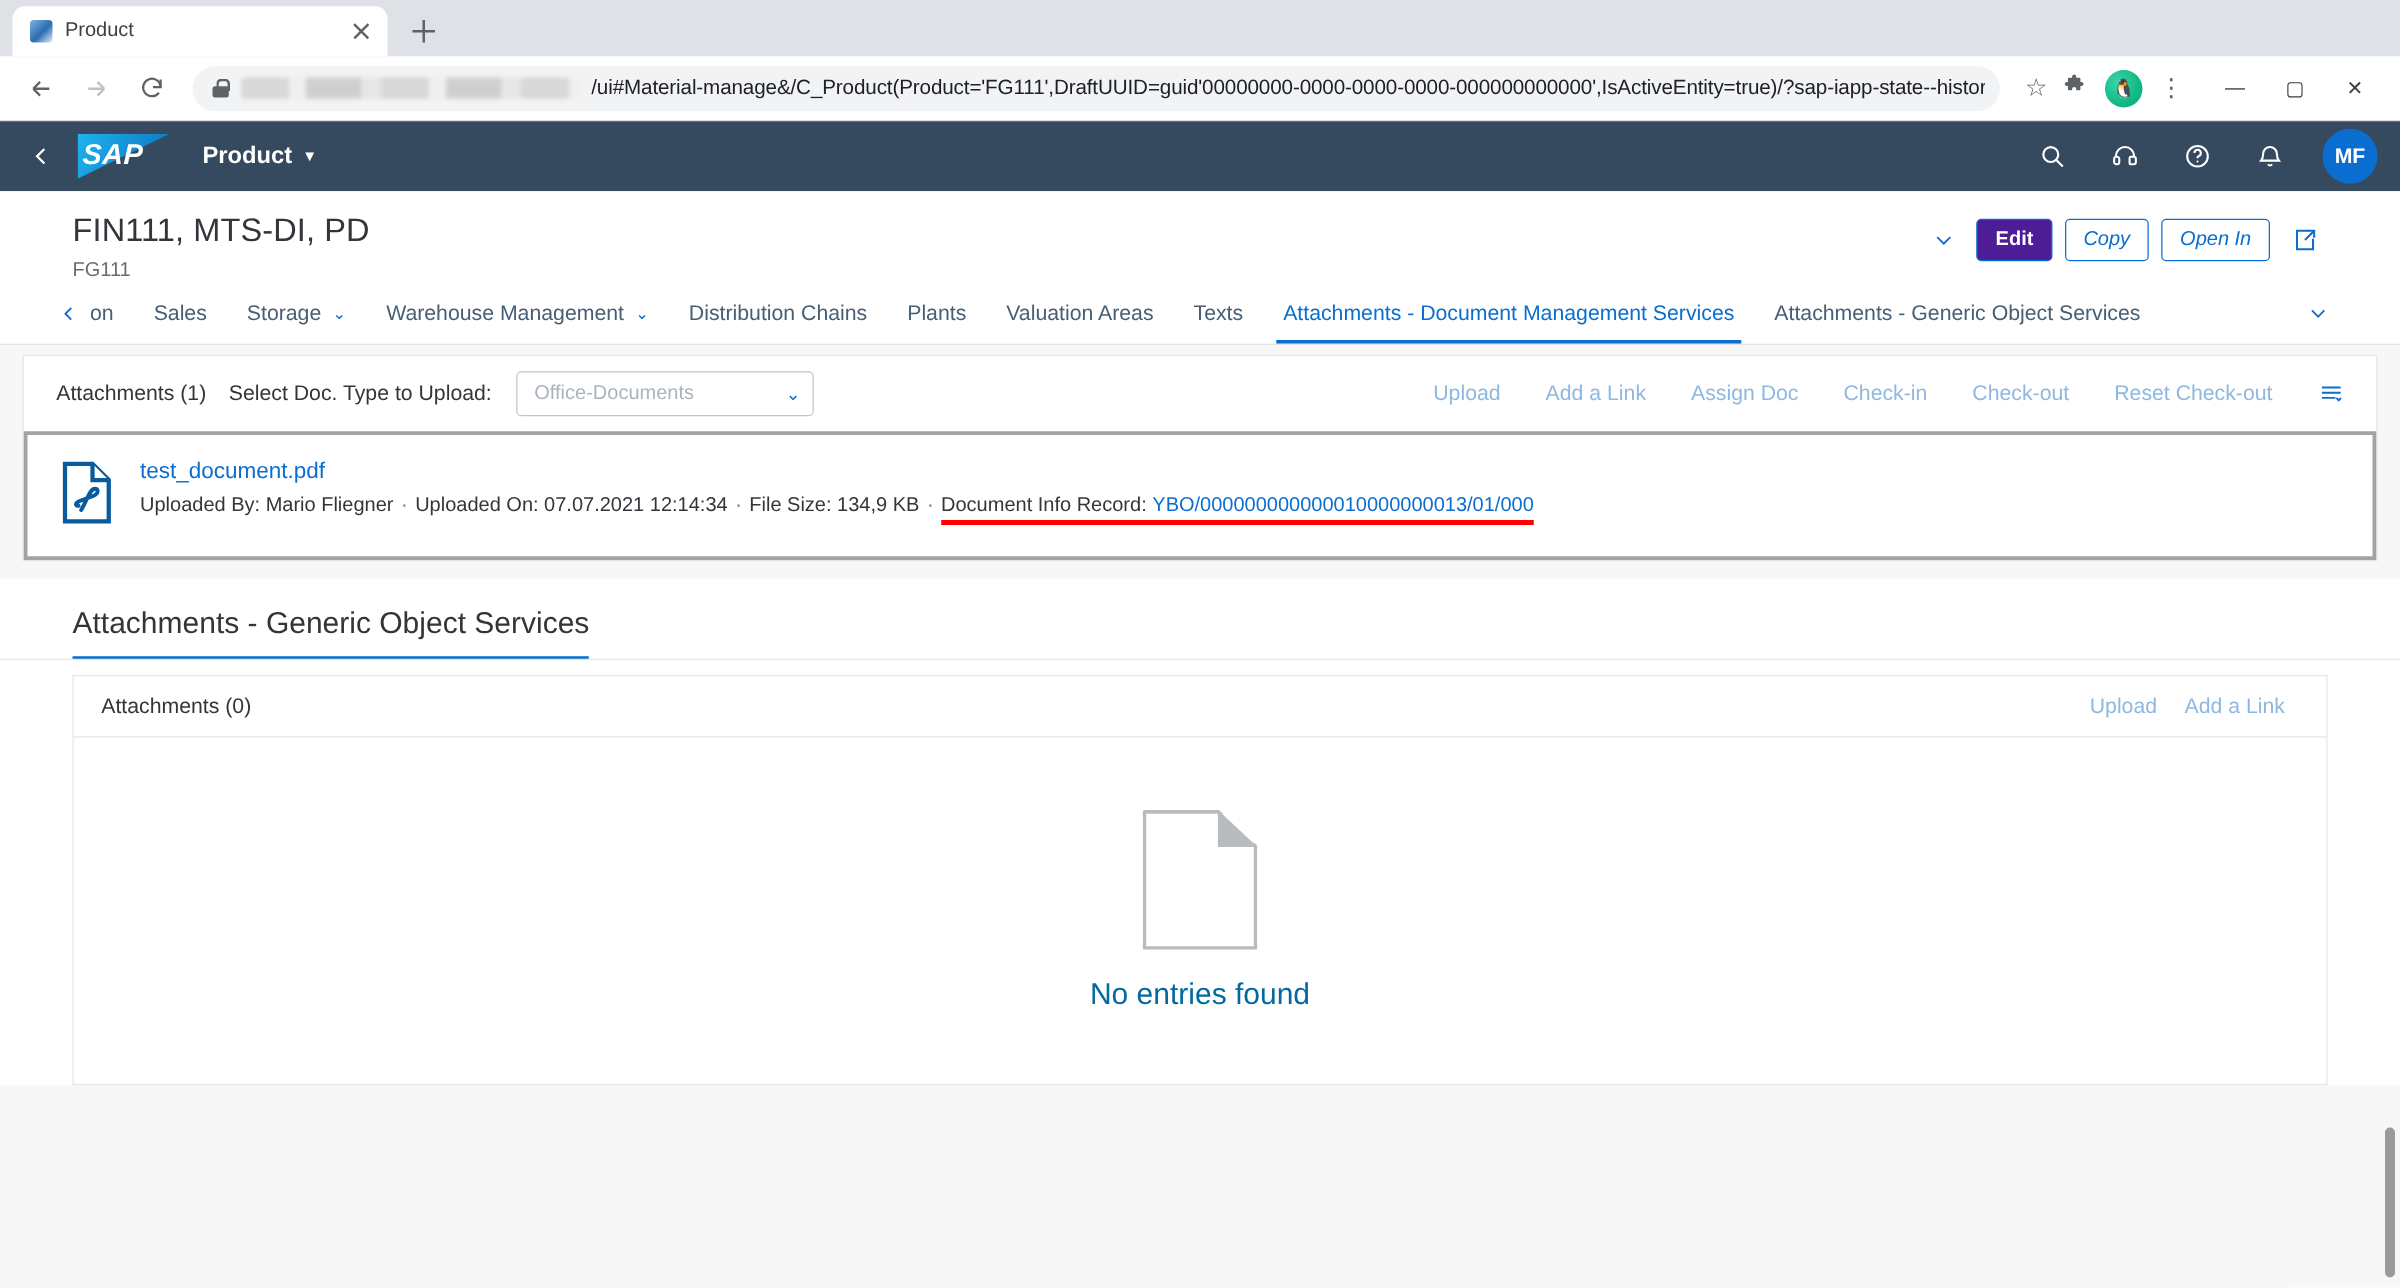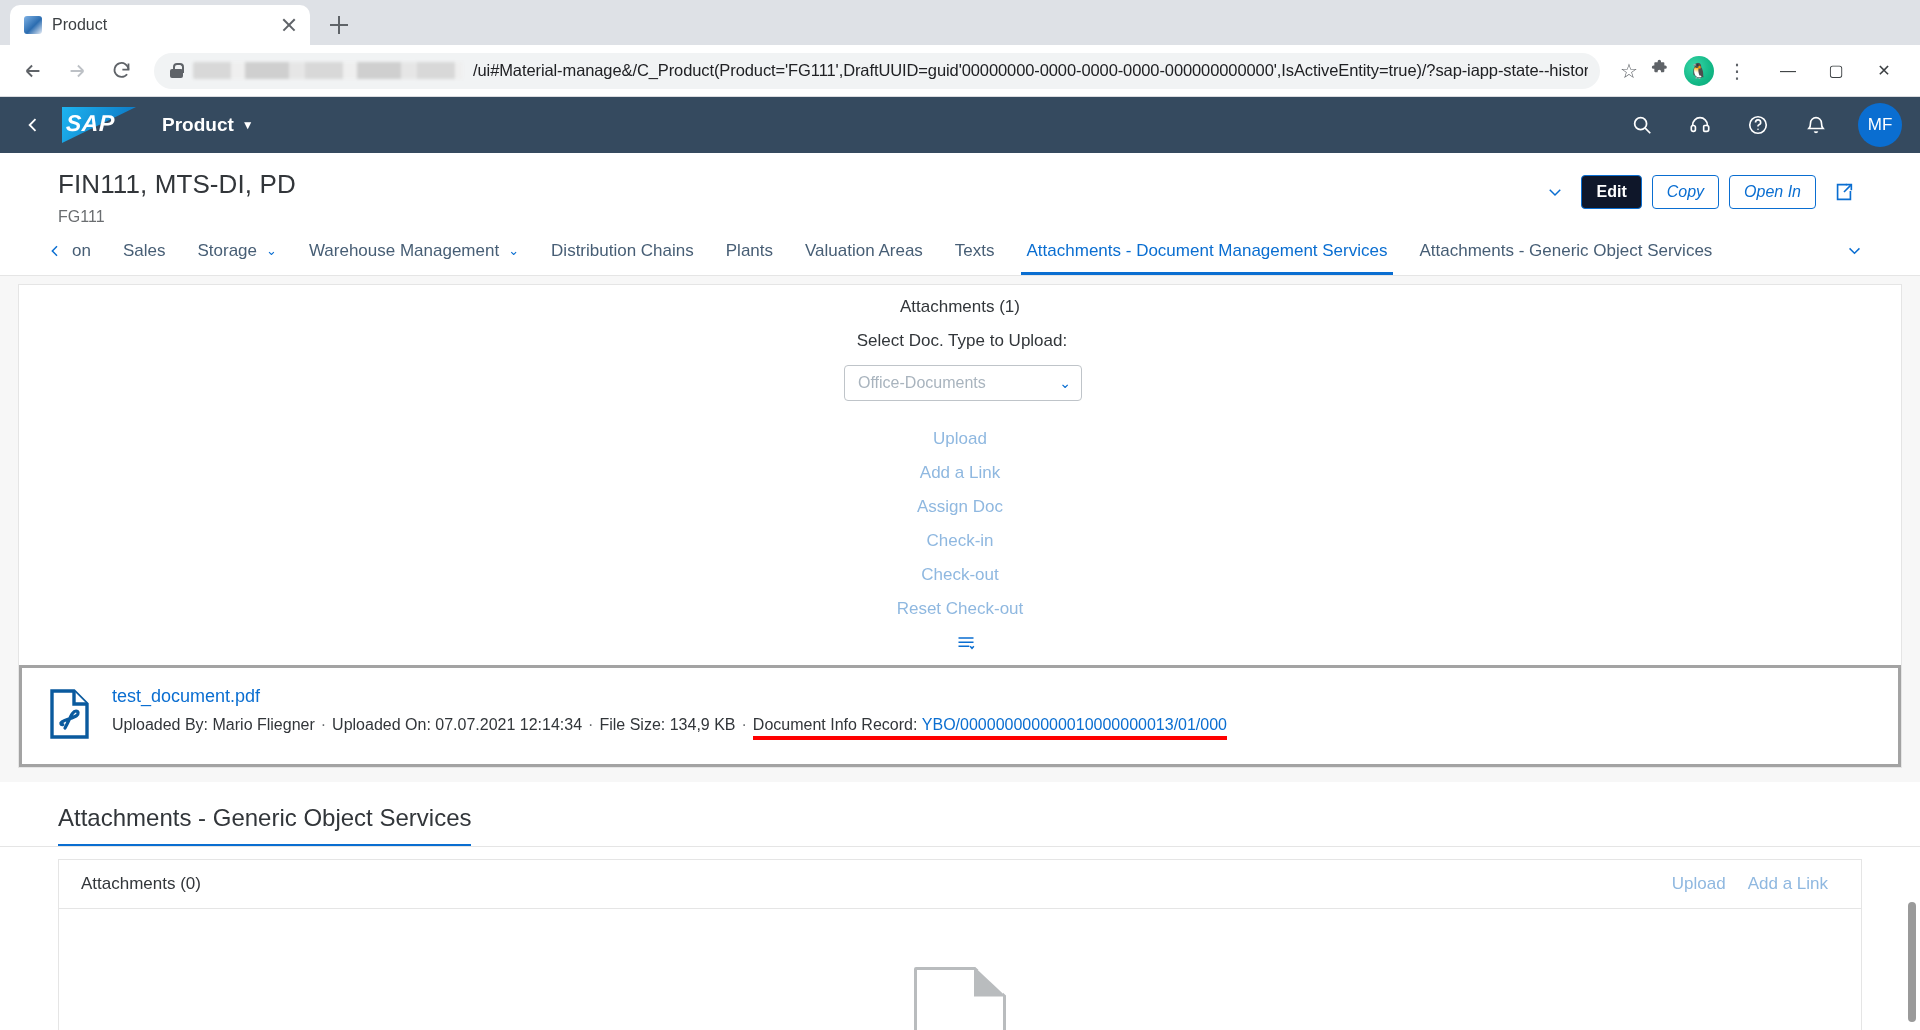--- a/index.html
+++ b/index.html
@@ -114,38 +114,38 @@
   }
   .app-title { color:#ffffff; font-size: 19px; font-weight: bold; display:flex; align-items:center; gap:8px;
                cursor:pointer; margin-left: 12px; }
   .app-title .caret { font-size: 12px; }
   .shell-spacer { flex: 1; }
   .shell-icon { width: 44px; height: 44px; display:flex; align-items:center; justify-content:center;
                 color:#ffffff; cursor:pointer; }
   .shell-icon svg { display:block; }
   .shell-avatar {
     width: 44px; height: 44px; border-radius: 50%; background:#0a6ed1; color:#ffffff;
-    display:flex; align-items:center; justify-content:center; font-size: 17px; font-weight: normal;
+    display:flex; align-items:center; justify-content:center; font-size: 17px; font-weight: bold;
     cursor:pointer; margin-left: 6px;
   }
 
   
   .obj-header { background:#ffffff; padding: 16px 58px 0 58px; }
   .obj-header-row { display:flex; align-items:flex-start; }
   .obj-titles { flex:1; }
   .obj-title { font-size: 26px; color:#32363a; font-weight: normal; letter-spacing: 0.1px; }
   .obj-subtitle { font-size: 16px; color:#6a6d70; margin-top: 8px; }
   .obj-actions { display:flex; align-items:center; gap: 10px; padding-top: 6px; }
   .hdr-chevron { width: 32px; height: 32px; display:flex; align-items:center; justify-content:center;
                  color:#0a6ed1; cursor:pointer; }
   .btn {
     height: 34px; padding: 0 14px; border-radius: 4px; font-size: 16px;
     display:flex; align-items:center; justify-content:center; cursor:pointer; white-space:nowrap;
   }
-  .btn-emph { background:#0f172a; color:#ffffff; font-weight: bold; border: 1px solid #0a6ed1; }
+  .btn-emph { background:#4c1d95; color:#ffffff; font-weight: bold; border: 1px solid #0a6ed1; }
   .btn-ghost { background:#ffffff; color:#0a6ed1; border: 1px solid #0a6ed1; font-style: italic; }
   .share-icon { width: 36px; height: 34px; display:flex; align-items:center; justify-content:center;
                 color:#0a6ed1; cursor:pointer; }
 
   
   .tabbar {
     display:flex; align-items:center; padding: 0 46px 0 42px; background:#ffffff;
     border-bottom: 1px solid #e5e5e5; height: 50px; gap: 0;
   }
   .tabbar-arrow { width: 26px; color:#0a6ed1; font-size: 19px; cursor:pointer; flex:0 0 26px;
@@ -168,21 +168,20 @@
   
   .content { background:#f7f7f7; flex: 1; overflow: hidden; position: relative; padding-top: 4px; }
 
   .card {
     background:#ffffff; margin: 4px 18px 0 18px; border: 1px solid #e5e5e5;
   }
 
   .sec-toolbar {
     display:flex; align-items:center; padding: 12px 26px 12px 26px; gap: 14px;
     min-height: 58px;
-    flex-direction: column;
   }
   .sec-title { font-size: 17px; color:#32363a; white-space:nowrap; }
   .sec-label { font-size: 17px; color:#32363a; white-space:nowrap; margin-left: 4px; }
   .select-box {
     width: 238px; height: 36px; border: 1px solid #bfc4c9; border-radius: 4px; background:#fff;
     display:flex; align-items:center; justify-content:space-between; padding: 0 10px 0 13px;
     font-size: 16px; color:#a9b4be; cursor:pointer; margin-left: 6px;
   }
   .select-box .caret { color:#0a6ed1; font-size: 14px; }
   .toolbar-spacer { flex: 1; }

